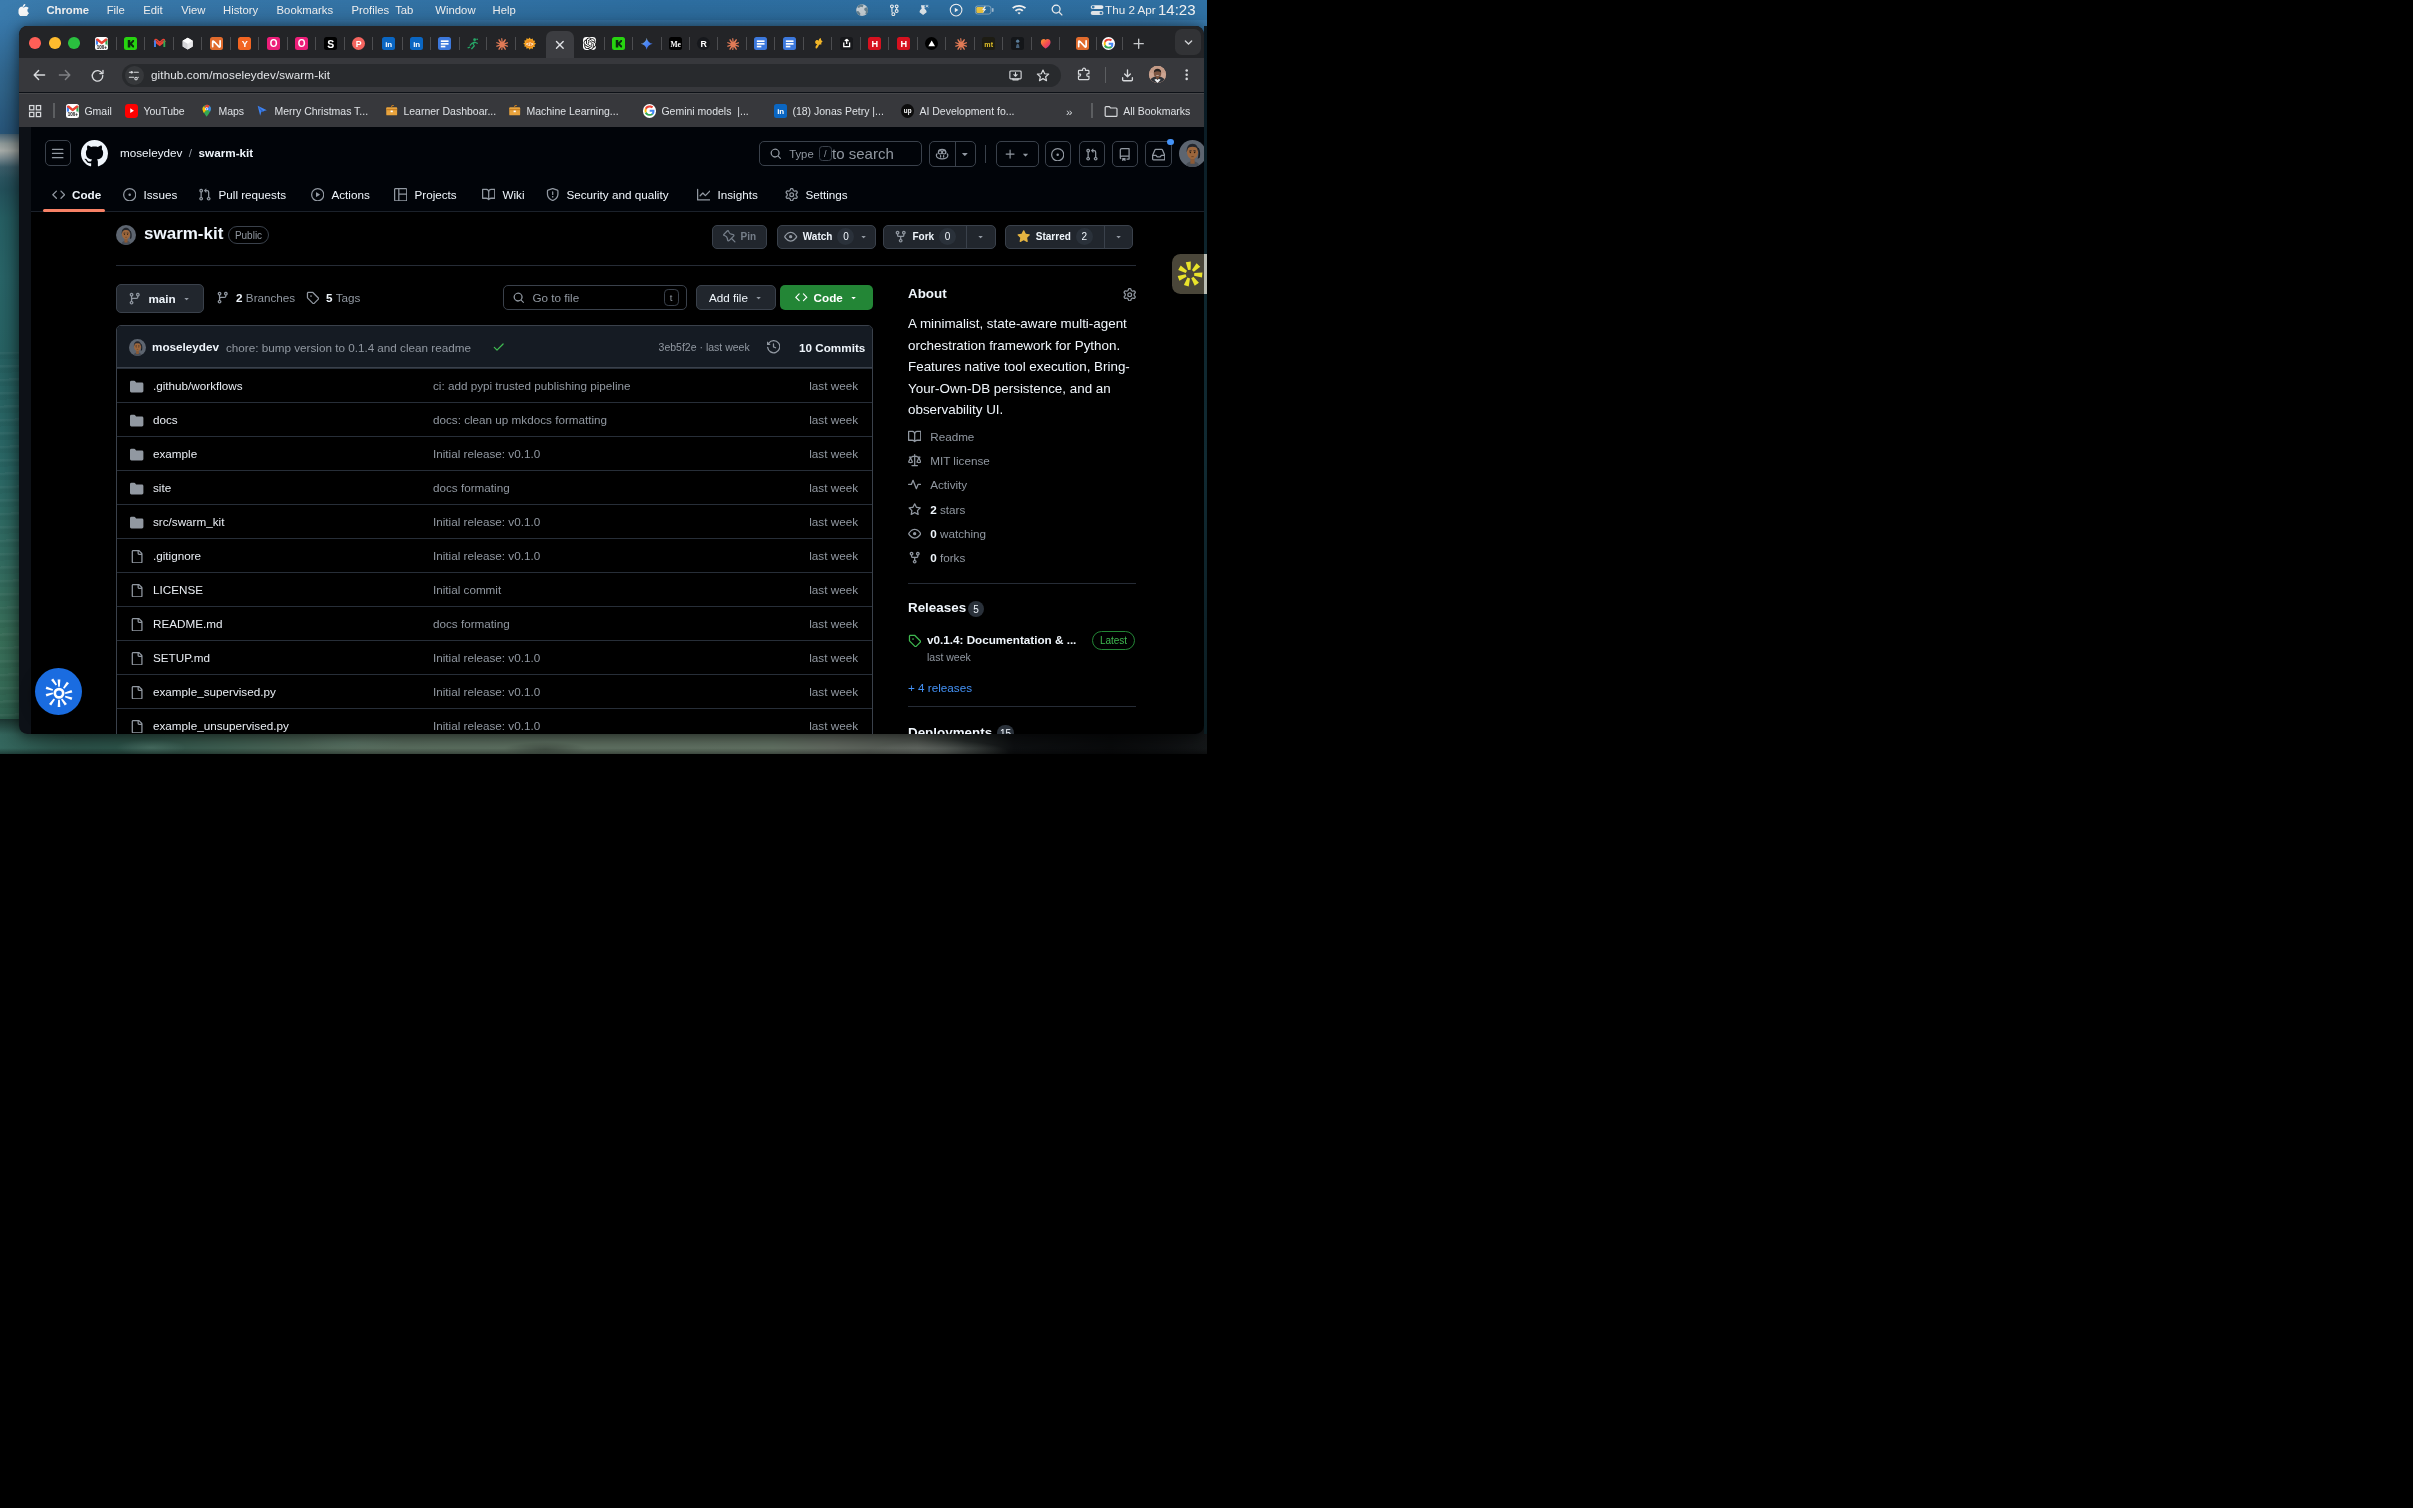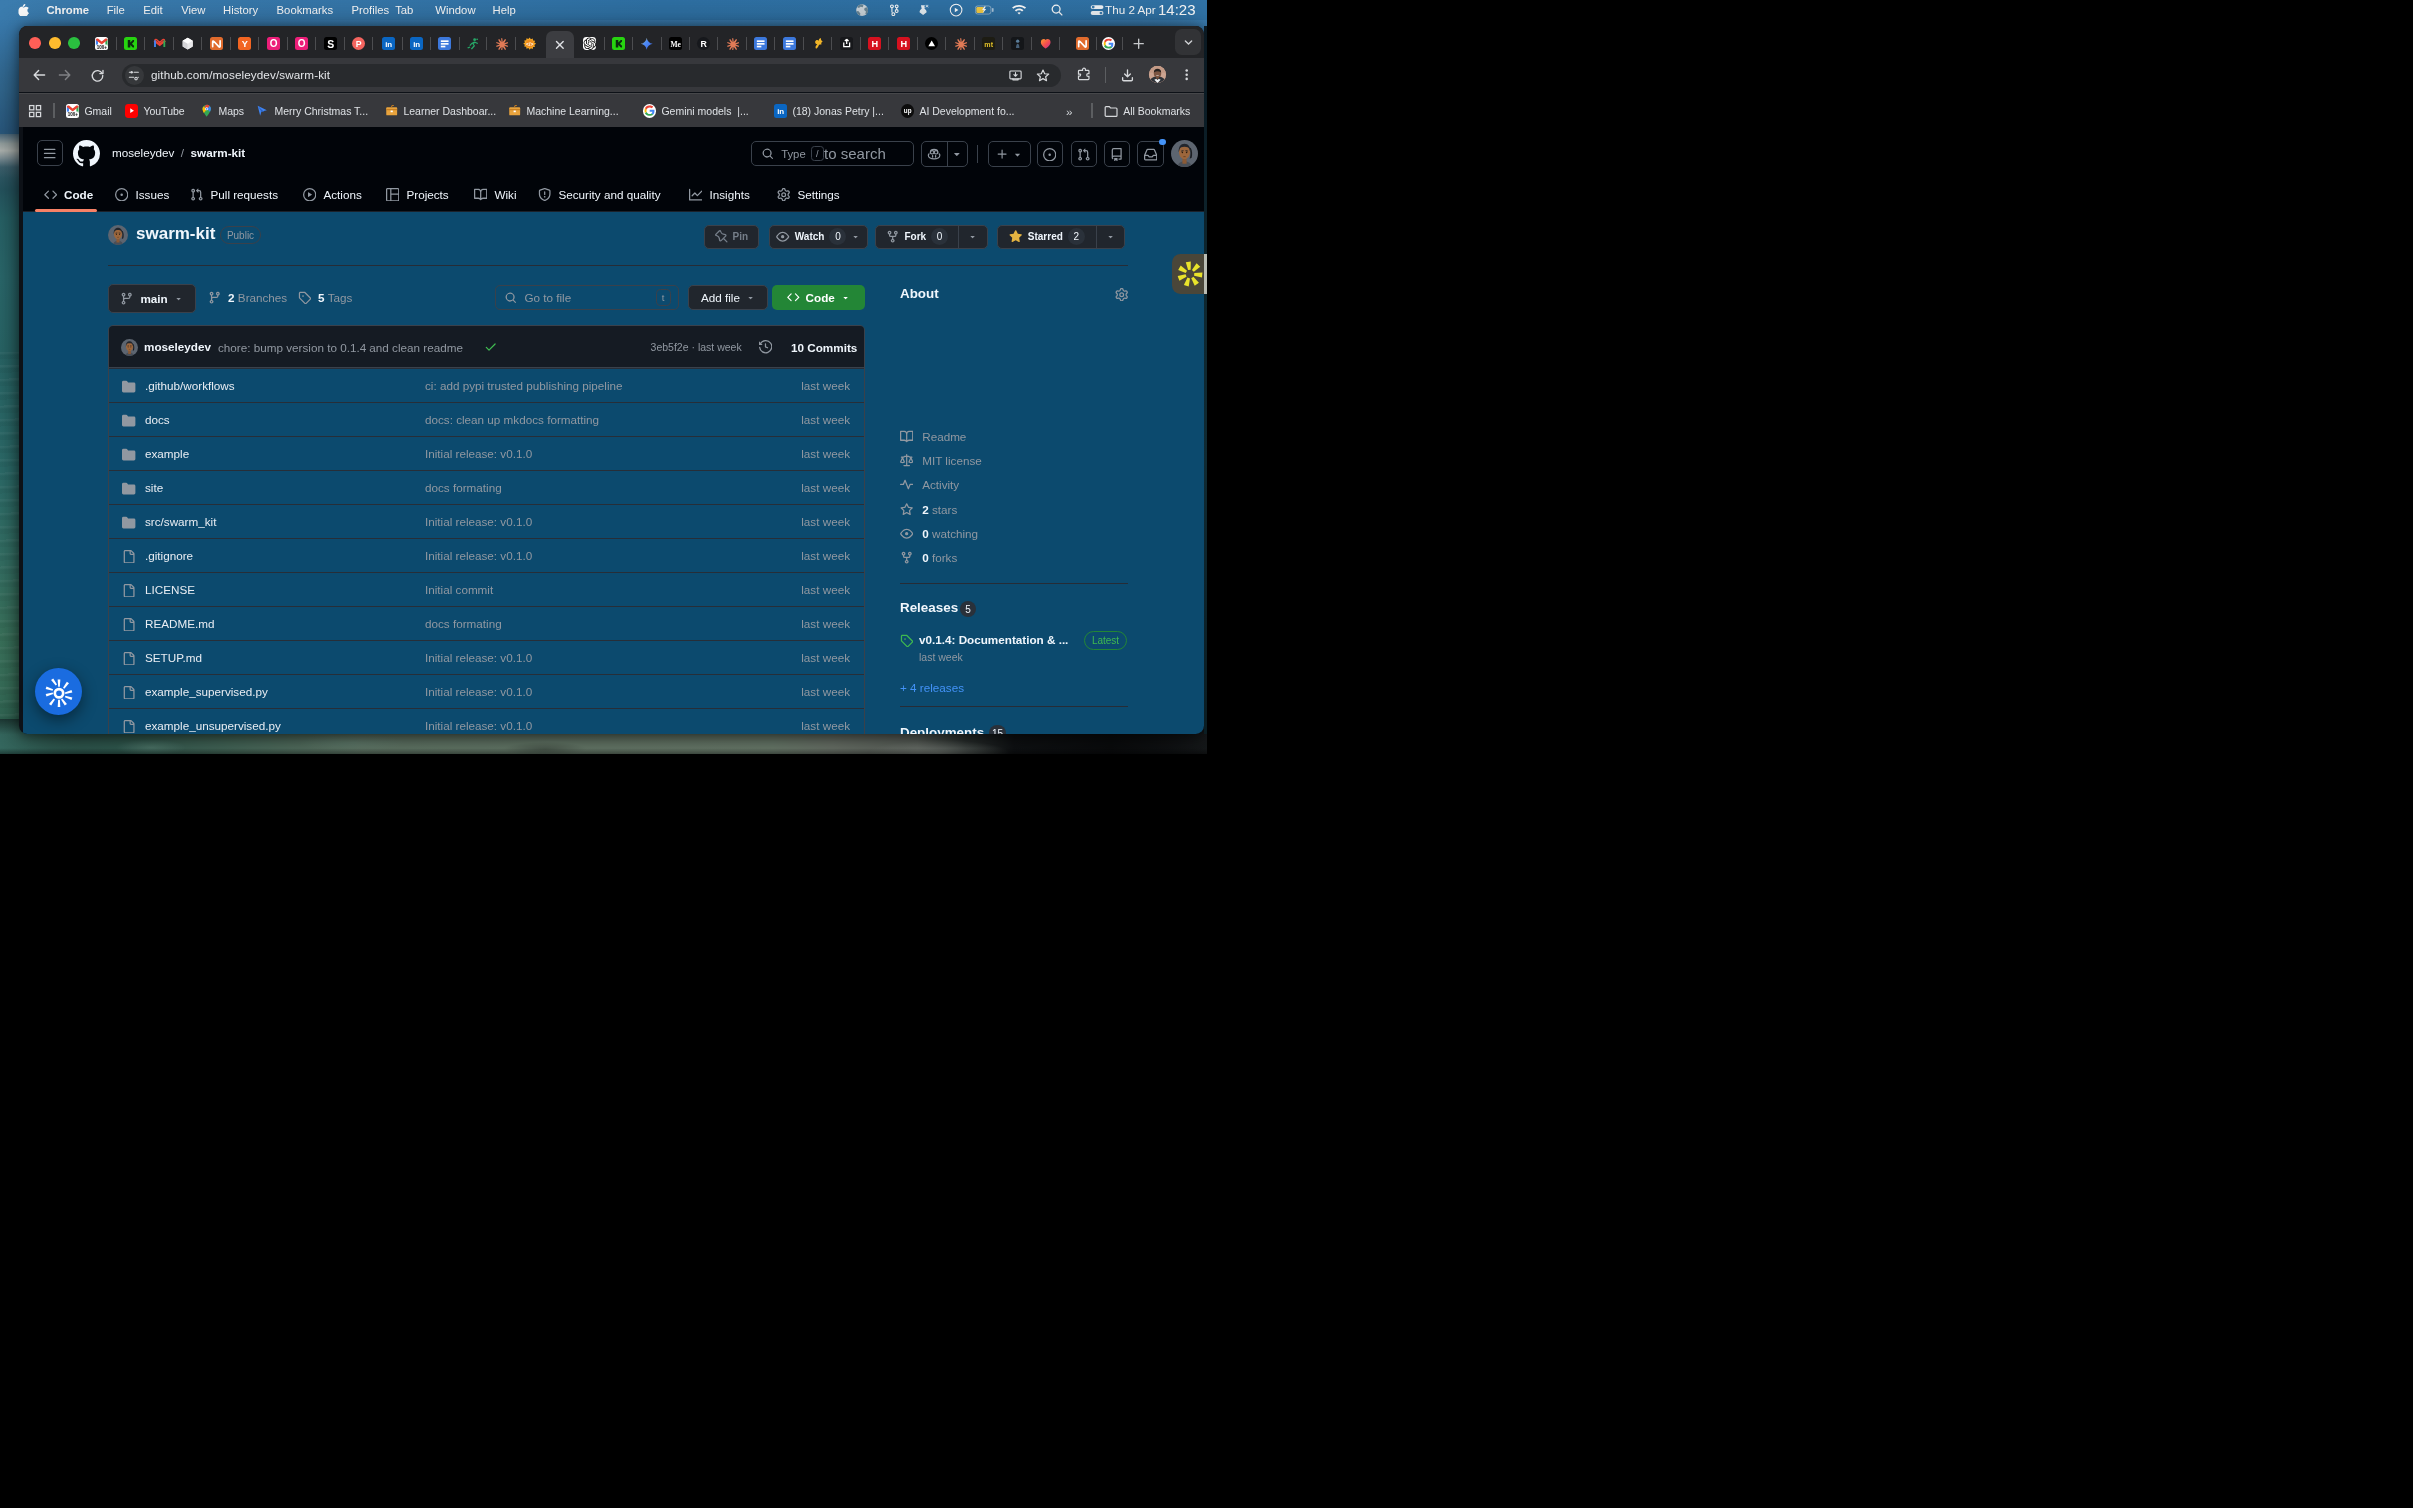--- a/index.html
+++ b/index.html
@@ -52,21 +52,21 @@
 
   #toolbar { position:absolute; left:0; top:32px; width:1185px; height:34px; background:#37383c; }
   #urlpill { position:absolute; left:103px; top:5.9px; width:939px; height:23px; border-radius:11.7px; background:#282a2d; }
   .tbico { position:absolute; top:0; height:34px; display:flex; align-items:center; justify-content:center; color:#d7d9dc; }
 
   #bookmarks { position:absolute; left:0; top:67px; width:1185px; height:34px; background:#37383c; border-top:0.8px solid #46474a; }
   .bm { position:absolute; top:0; height:34px; display:flex; align-items:center; gap:5px; color:#dee1e5; font-size:10.5px; }
   .bmico { width:13.4px; height:13.4px; border-radius:2.5px; position:relative; overflow:hidden; }
 
   
-  #page { position:absolute; left:4px; top:101px; width:1185px; height:607px; background:#0c4a6e; overflow:hidden; }
+  #page { position:absolute; left:12px; top:101px; width:1185px; height:607px; background:#000000; overflow:hidden; }
   #ghheader { position:absolute; left:0; top:0; width:1185px; height:85px; background:#010409; border-bottom:0.8px solid #1b212a; }
 
   
   .ghbtn { position:absolute; background:#21262d; border:0.8px solid #3a414b; border-radius:5px;
     display:flex; align-items:center; justify-content:center; color:#f0f6fc; font-size:10px; font-weight:700; }
   .cnt { background:#2a313a; border-radius:50%; color:#f0f6fc; font-size:10px; font-weight:500;
     display:inline-flex; align-items:center; justify-content:center; }
 
   svg { display:block; }
   .navitem { position:absolute; top:55px; height:25px; display:flex; align-items:center; gap:7.1px; font-size:11.7px; color:#f0f6fc; }
@@ -1021,20 +1021,21 @@
             <span class="fname">example_unsupervised.py</span>
             <span class="fmsg">Initial release: v0.1.0</span>
             <span class="fdate">last week</span>
           </div>
       </div>
 
       <div style="position:absolute; left:877px; top:159px; font-size:13.4px; font-weight:700; color:#f0f6fc">About</div>
       <svg width="13.4" height="13.4" viewBox="0 0 16 16" style="position:absolute; left:1092px; top:161px">
           <use href="#i-gear" fill="#9198a1"></use>
         </svg>
+      <div style="position:absolute; left:877px; top:186px; width:231px; font-size:13.4px; line-height:21.5px; color:#f0f6fc">A minimalist, state-aware multi-agent orchestration framework for Python. Features native tool execution, Bring-Your-Own-DB persistence, and an observability UI.</div>
       <div class="meta" style="top:301px">
           <svg width="13.4" height="13.4" viewBox="0 0 16 16">
             <use href="#i-book" fill="#9198a1"></use>
           </svg>
           <span>Readme</span>
         </div>
       <div class="meta" style="top:325px">
           <svg width="13.4" height="13.4" viewBox="0 0 16 16">
             <use href="#i-law" fill="#9198a1"></use>
           </svg>

